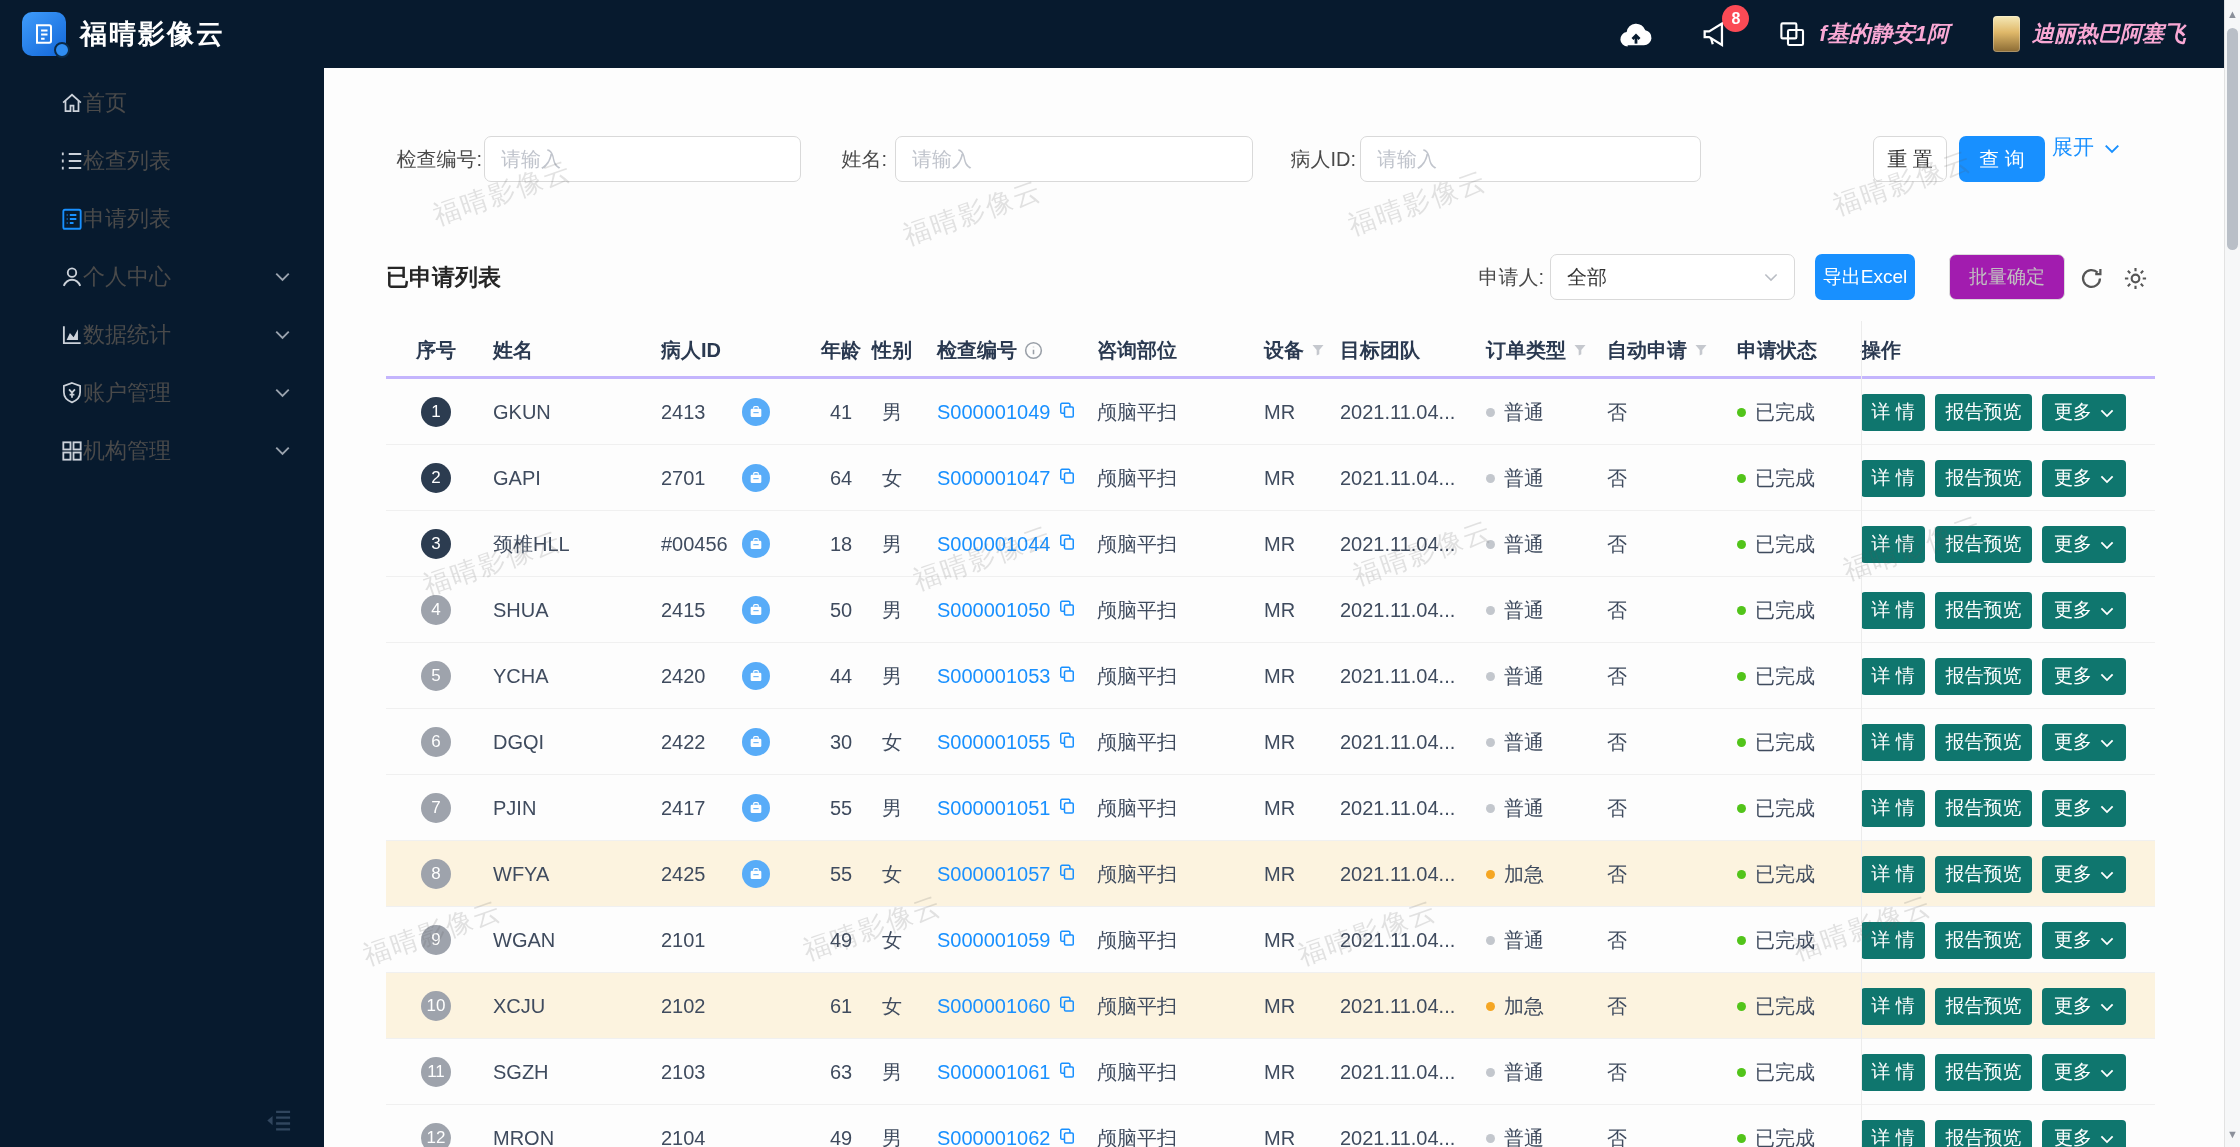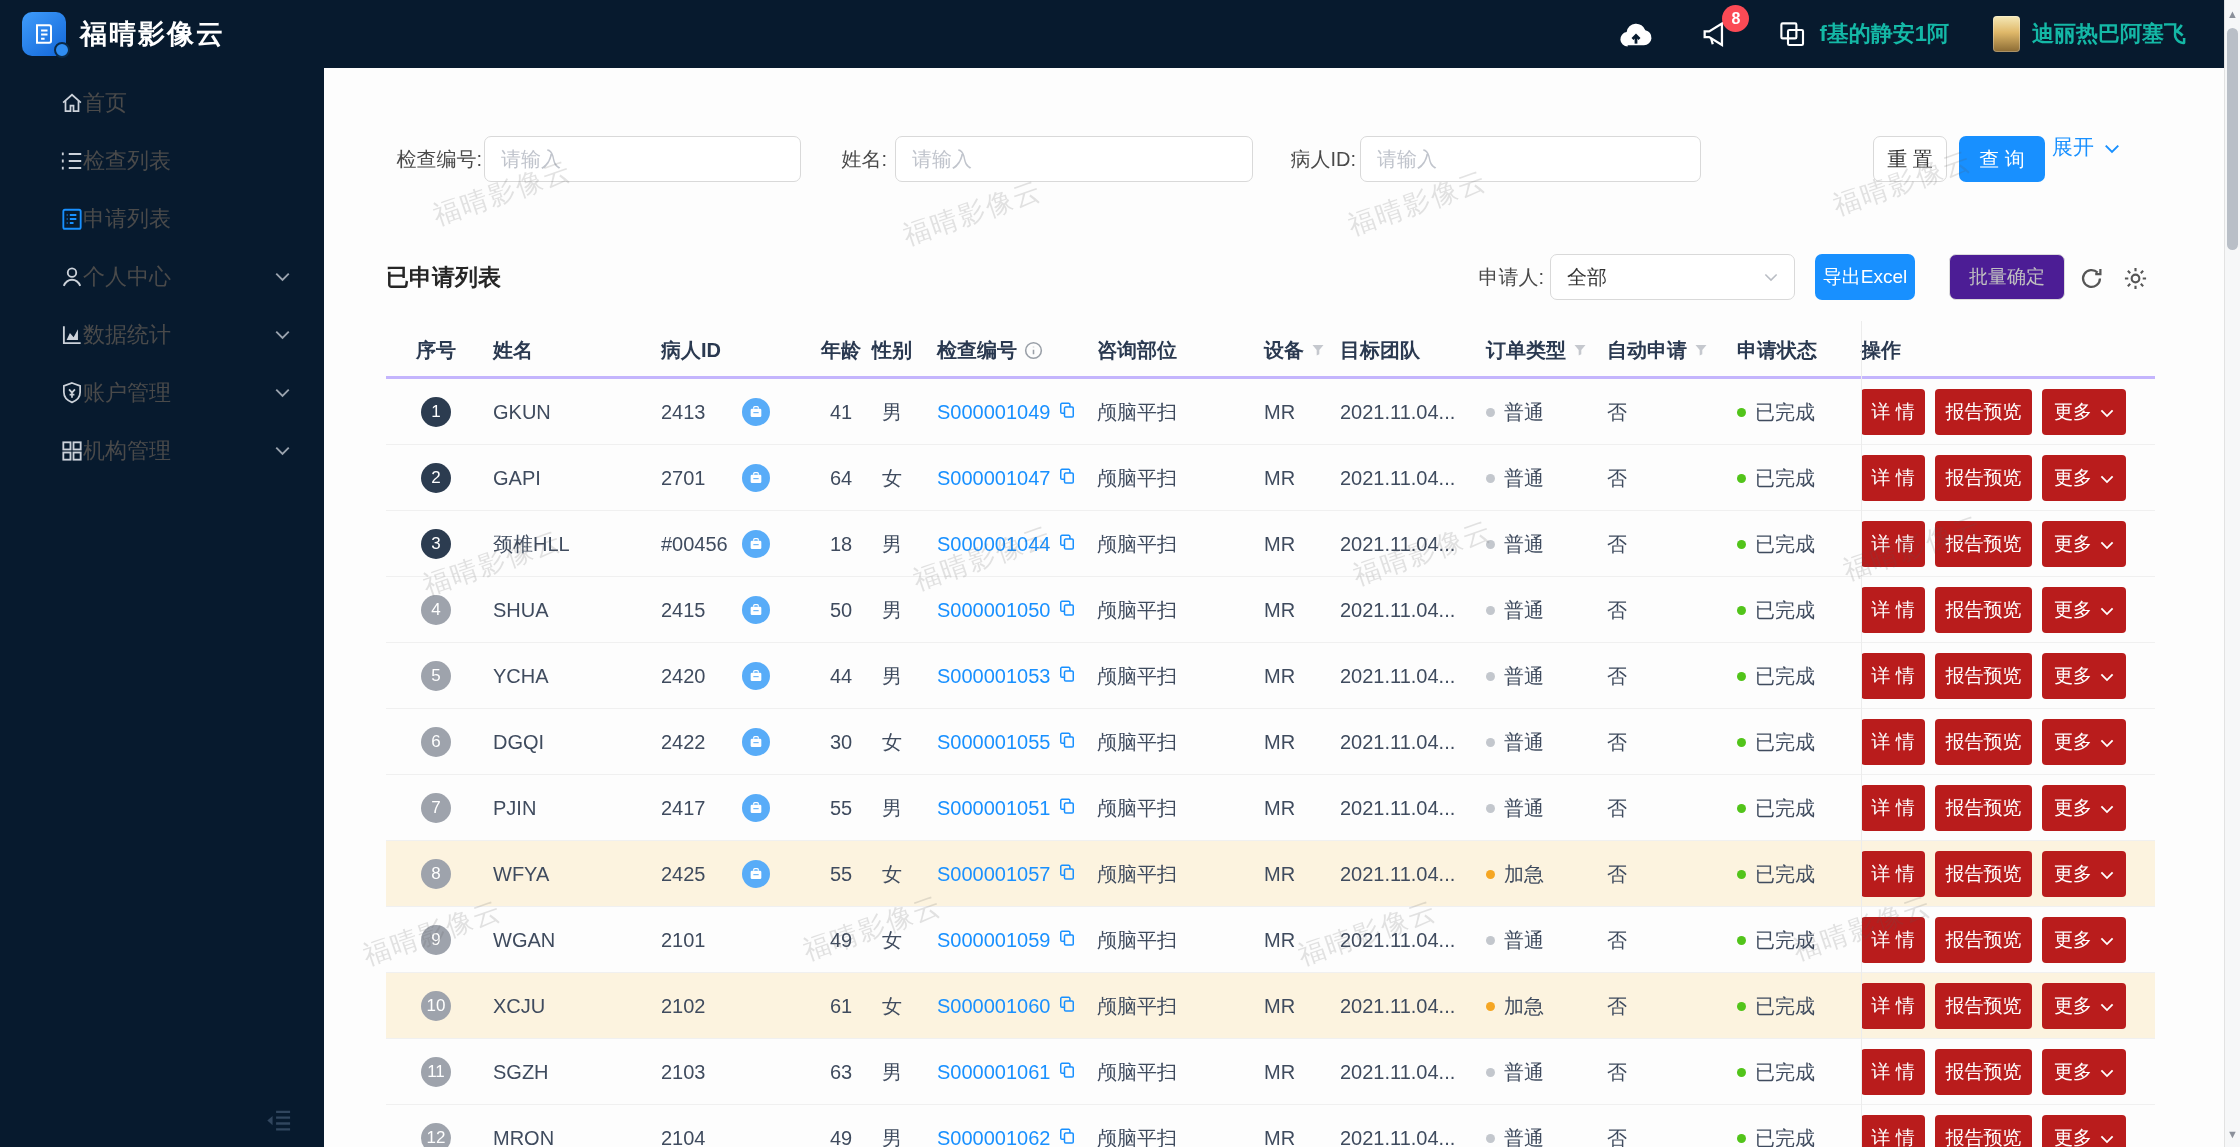--- a/index.html
+++ b/index.html
@@ -11,21 +11,21 @@
   .topbar { position:absolute; top:0; left:0; width:2240px; height:68px; background:#071a2e; display:flex; align-items:center; z-index:6; }
   .logo-group { display:flex; align-items:center; gap:14px; margin-left:22px; }
   .logo-box { width:44px; height:44px; border-radius:10px; background:linear-gradient(140deg,#3f9cfb,#1266d8); display:flex; align-items:center; justify-content:center; position:relative; }
   .logo-badge { position:absolute; right:-4px; bottom:-2px; width:16px; height:16px; border-radius:50%; background:#2f8df2; border:2px solid #0b2a47; }
   .app-title { color:#fff; font-size:27px; font-weight:700; letter-spacing:2px; }
   .topbar-right { margin-left:auto; margin-right:54px; display:flex; align-items:center; gap:44px; }
   .tb-icon { color:#fff; display:flex; align-items:center; }
   .bell-wrap { position:relative; }
   .red-badge { position:absolute; top:-12px; right:-16px; min-width:27px; height:27px; border-radius:14px; background:#fb4a55; color:#fff; font-size:16px; font-weight:700; display:flex; align-items:center; justify-content:center; }
   .org-group,.user-group { display:flex; align-items:center; gap:12px; }
-  .org-name,.user-name { color:#14b8a6; font-size:22px; font-weight:700; }
+  .org-name,.user-name { color:#f9a8d4; font-size:22px; font-weight:700;font-style:italic; }
   .avatar { width:27px; height:36px; border-radius:4px; background:linear-gradient(180deg,#f5e9b8 0%,#e0b96a 45%,#8a6a33 100%); box-shadow:inset 0 0 0 1px rgba(255,255,255,.25); }
 
   
   .sidebar { position:absolute; top:68px; left:0; width:324px; height:1079px; background:#071a2e; z-index:5; }
   .side-items { padding-top:6px;padding-left:7px; }
   .side-item { height:58px; display:flex; align-items:center; padding-left:50px; color:#ccd2da; cursor:pointer; position:relative; }
   .side-item .s-icon { width:30px; height:30px; display:flex; align-items:center; justify-content:center; }
   .side-item .s-label { margin-left:26px; font-size:22px; }
   .side-item.active { color:#1890ff; }
   .side-chevron { position:absolute; right:34px; color:#9aa3ae; display:flex; }
@@ -46,21 +46,21 @@
   .btn-plain { background:#fff; border-color:#d9d9d9; color:#333; }
   .btn-primary { background:#1890ff; color:#fff; }
   .link-expand { position:absolute; top:56px; height:46px; display:flex; align-items:center; gap:10px; color:#1890ff; font-size:21px; cursor:pointer; }
 
   
   .list-title { position:absolute; left:62px; top:194px; font-size:23px; font-weight:600; color:#262626; }
   .tb-label { position:absolute; top:186px; height:46px; display:flex; align-items:center; font-size:20px; color:#4a4a4a; }
   .select { position:absolute; top:186px; height:46px; border:1px solid #d9d9d9; border-radius:7px; background:#fff; display:flex; align-items:center; padding:10px 16px; font-size:20px; color:#333; cursor:pointer; }
   .select .sel-chev { margin-left:auto; color:#b9bdc4; display:flex; }
   .btn2 { position:absolute; top:186px; height:46px; border-radius:7px; font-size:19px; display:flex; align-items:center; justify-content:center; cursor:pointer; border:1px solid transparent; }
-  .btn2.disabled { background:#4c1d95; border-color:#dcdcdc; color:#c0c0c0; cursor:not-allowed; }
+  .btn2.disabled { background:#a21caf; border-color:#dcdcdc; color:#c0c0c0; cursor:not-allowed; }
   .tool-icon { position:absolute; top:196px; width:28px; height:28px; color:#565656; display:flex; align-items:center; justify-content:center; cursor:pointer; }
 
   
   .table { position:absolute; left:62px; top:253px; width:1769px; height:826px; }
   .t-header { position:relative; height:58px; border-bottom:3px solid #c4b5fd; background:#fdfdfd; }
   .hc { position:absolute; top:0; height:58px; display:flex; align-items:center; gap:7px; font-weight:700; font-size:20px; color:#2a3950; white-space:nowrap; }
   .t-body { position:relative; }
   .t-row { position:relative; height:66px; border-bottom:1px solid #f0f0f0; background:transparent; }
   .t-row.hl { background:#fcf3df; }
   .cell { position:absolute; top:0; height:66px; display:flex; align-items:center; font-size:20px; color:#3f4b5e; white-space:nowrap; }
@@ -79,21 +79,21 @@
   .p-status { left:1351px; }
   .p-actions{ left:1475px; width:294px; justify-content:flex-start; gap:10px; }
   .col-divider { position:absolute; left:1475px; top:0; bottom:0; width:1px; background:#ececec; }
   .num-badge { width:30px; height:30px; border-radius:50%; color:#fff; font-size:17px; display:flex; align-items:center; justify-content:center; }
   .num-dark { background:#2c3c50; }
   .num-gray { background:#9ea3ac; }
   .card-ic { width:28px; height:28px; border-radius:50%; background:#58acf8; display:flex; align-items:center; justify-content:center; }
   .exam-link { color:#1890ff; cursor:pointer; display:flex; align-items:center; gap:7px; }
   .dot { width:9px; height:9px; border-radius:50%; display:inline-block; margin-right:9px; }
   .dot-gray { background:#c3c7cd; } .dot-orange { background:#f5a623; } .dot-green { background:#52c41a; }
-  .act-btn { height:46px; border-radius:4px; background:#b91c1c; color:#fff; font-size:19px; display:flex; align-items:center; justify-content:center; cursor:pointer; gap:8px; }
+  .act-btn { height:37px; border-radius:4px; background:#0f766e; color:#fff; font-size:19px; display:flex; align-items:center; justify-content:center; cursor:pointer; gap:8px; }
   .w-detail { width:64px; } .w-report { width:97px; } .w-more { width:84px; }
   .funnel,.info-ic { display:flex; align-items:center; }
 
   
   .scrollbar { position:absolute; top:0; right:0; width:16px; height:1147px; background:#f6f7f8; border-left:1px solid #e2e2e2; z-index:9; }
   .sb-arrow { position:absolute; left:0; width:15px; text-align:center; color:#8b909a; font-size:11px; }
   .sb-thumb { position:absolute; left:2px; width:11px; border-radius:6px; background:#b9bfc7; }
 </style>
 </head>
 <body>

